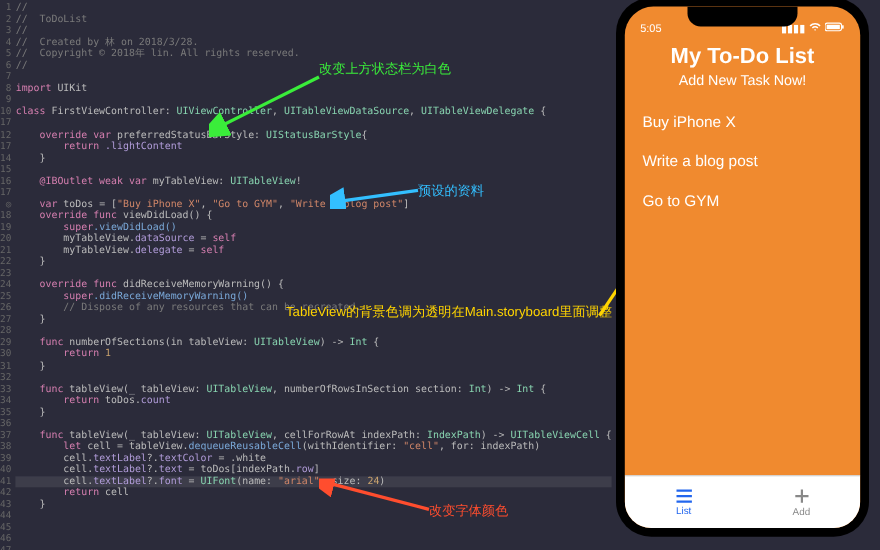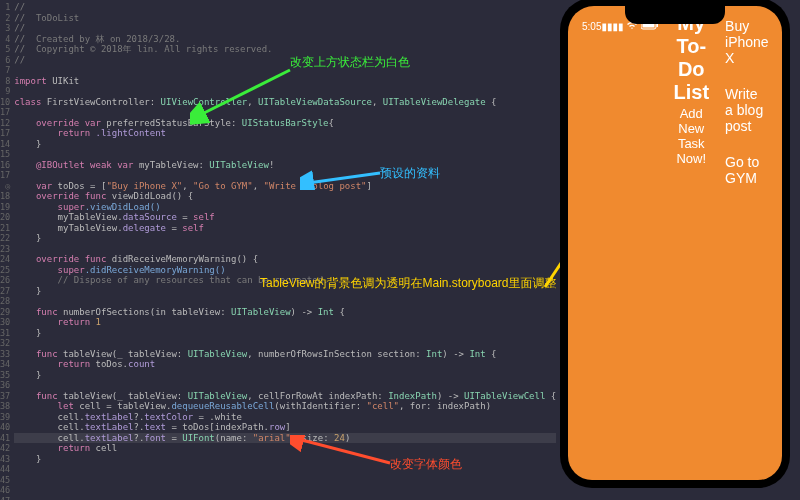--- a/index.html
+++ b/index.html
@@ -12,30 +12,30 @@
   .code .hl { background: #3d3d4a; }
   .cmt { color: #7a7a7a; }
   .kw { color: #d67fb0; }
   .type { color: #88d4b0; }
   .str { color: #d08668; }
   .fn { color: #7aa8d8; }
   .attr { color: #b19cd9; }
   .num { color: #c9a26d; }
 
   .phone { position: absolute; right: 10px; top: -2px; width: 230px; height: 490px; background: #000; border-radius: 32px; padding: 8px; }
-  .screen { width: 100%; height: 100%; background: #f08a2f; border-radius: 26px 26px 24px 24px; overflow: hidden; display: flex; flex-direction: row; position: relative; }
+  .screen { width: 100%; height: 100%; background: #f08a2f; border-radius: 26px 26px 24px 24px; overflow: hidden; display: flex; flex-direction: column; position: relative; justify-content: flex-end; }
   .notch { position: absolute; top: 0; left: 50%; transform: translateX(-50%); width: 100px; height: 18px; background: #000; border-radius: 0 0 12px 12px; z-index: 5; }
   .statusbar { height: 28px; display: flex; justify-content: space-between; align-items: flex-end; padding: 0 14px 2px 14px; color: #fff; font-size: 10px; font-family: -apple-system, Helvetica, sans-serif; }
   .sb-right { display: flex; gap: 3px; align-items: center; }
   .header { text-align: center; color: #fff; font-family: -apple-system, Helvetica, sans-serif; padding: 6px 0 10px 0; }
   .header h1 { font-size: 20px; font-weight: 600; }
   .header p { font-size: 13px; margin-top: 2px; }
   .list { flex: 1; padding: 2px 16px; }
   .item { color: #fff; font-size: 14px; font-family: -apple-system, Helvetica, sans-serif; padding: 10px 0; }
-  .tabbar { height: 28px; background: #fef9c3; border-top: 1px solid #ccc; display: flex; }
+  .tabbar { height: 48px; background: #ffffff; border-top: 1px solid #ccc; display: flex; }
   .tab { flex: 1; display: flex; flex-direction: column; align-items: center; justify-content: center; gap: 1px; }
   .tab span { font-size: 9px; font-family: -apple-system, Helvetica, sans-serif; }
   .tab.active { color: #2266ee; }
   .tab.inactive { color: #888; }
 
   .annot { position: absolute; font-family: -apple-system, 'PingFang SC', sans-serif; font-size: 12px; font-weight: 500; pointer-events: none; }
   .a1 { color: #3aed3a; left: 290px; top: 54px; }
   .a2 { color: #33bfff; left: 380px; top: 165px; }
   .a3 { color: #ffd400; left: 260px; top: 275px; }
   .a4 { color: #ff4d2e; left: 390px; top: 456px; }

